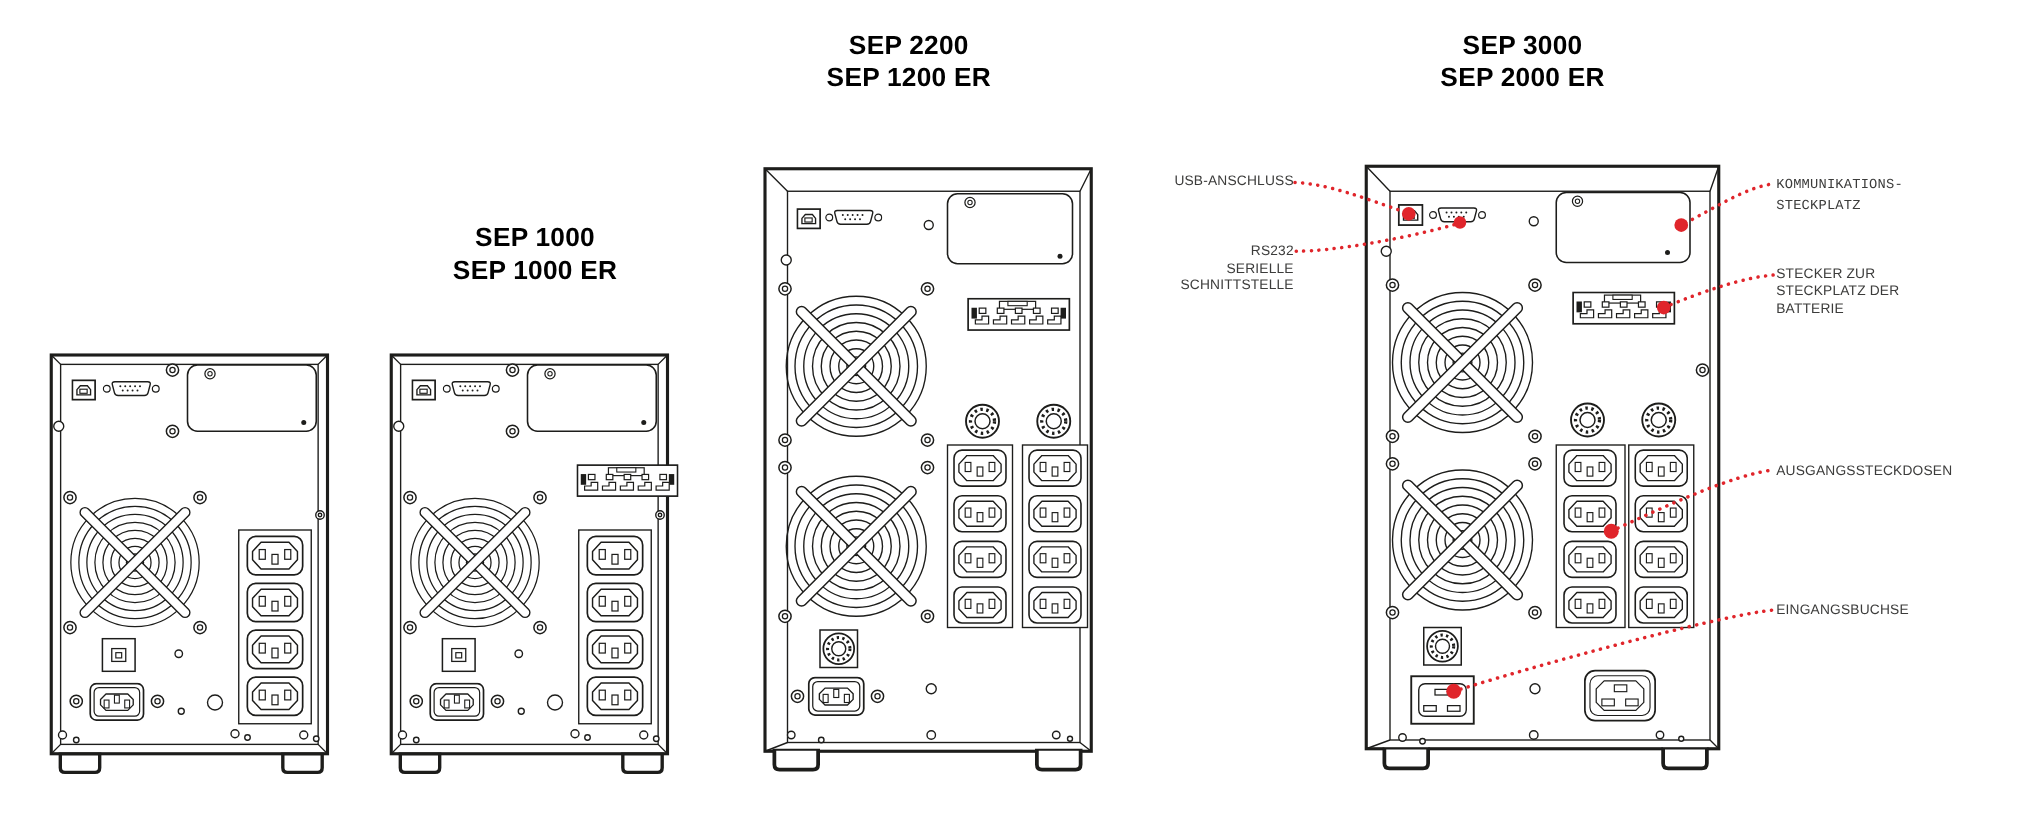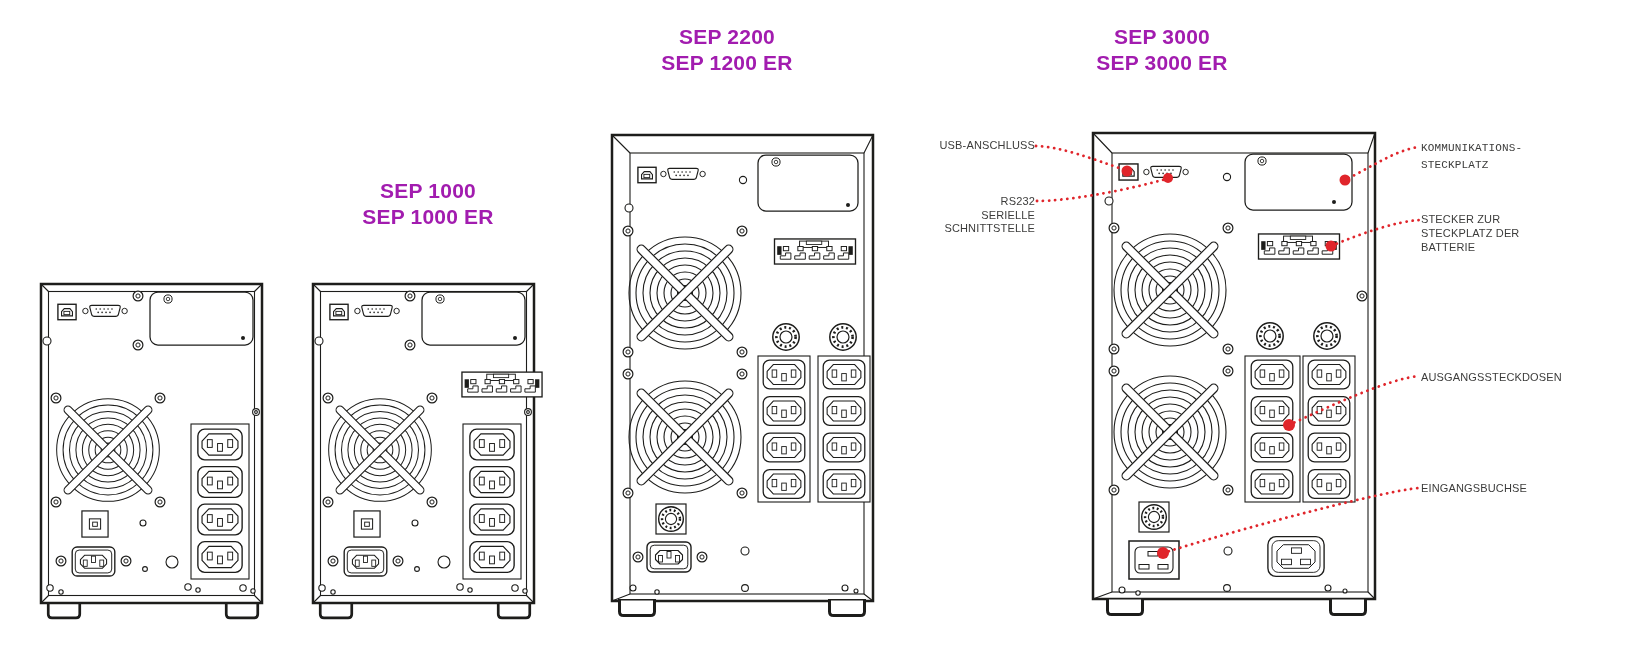--- a/index.html
+++ b/index.html
@@ -5,21 +5,21 @@
   html,body{margin:0;padding:0;}
   body{
     width:1632px;height:672px;position:relative;overflow:hidden;
     background:#ffffff;
     font-family:"Liberation Sans", sans-serif;
   }
   #stage{position:absolute;left:0;top:0;width:1632px;height:672px;}
   svg.art{position:absolute;left:0;top:0;color:#1d1d1b;}
   .title{
     position:absolute;width:220px;text-align:center;
-    color:#a21caf;font-weight:bold;font-size:21px;line-height:26px;letter-spacing:.2px;
+    color:#000000;font-weight:bold;font-size:21px;line-height:26px;letter-spacing:.2px;
     white-space:nowrap;
   }
   .title span{display:block;}
   .lbl{
     position:absolute;color:#3c3c3b;font-size:11px;line-height:13.5px;letter-spacing:.15px;
     white-space:nowrap;
   }
   .lbl span{display:block;}
   .lbl.right{text-align:right;}
   .lbl.lh17{line-height:17px;font-family:Liberation Mono, monospace;}
@@ -368,23 +368,23 @@
 </svg>
 
 <div class="title" style="left:318px;top:178px;">
   <span>SEP 1000</span>
       <span>SEP 1000 ER</span>
 </div>
 <div class="title" style="left:617px;top:24px;">
   <span>SEP 2200</span>
       <span>SEP 1200 ER</span>
 </div>
-<div class="title" style="left:1052px;top:24px;">
+<div class="title" style="left:1108px;top:24px;">
   <span>SEP 3000</span>
-      <span>SEP 3000 ER</span>
+      <span>SEP 2000 ER</span>
 </div>
 
 <div class="lbl right" style="right:597px;top:139px;">
   <span>USB-ANSCHLUSS</span>
 </div>
 <div class="lbl right" style="right:597px;top:195px;">
   <span>RS232</span>
   <span>SERIELLE</span>
   <span>SCHNITTSTELLE</span>
 </div>

